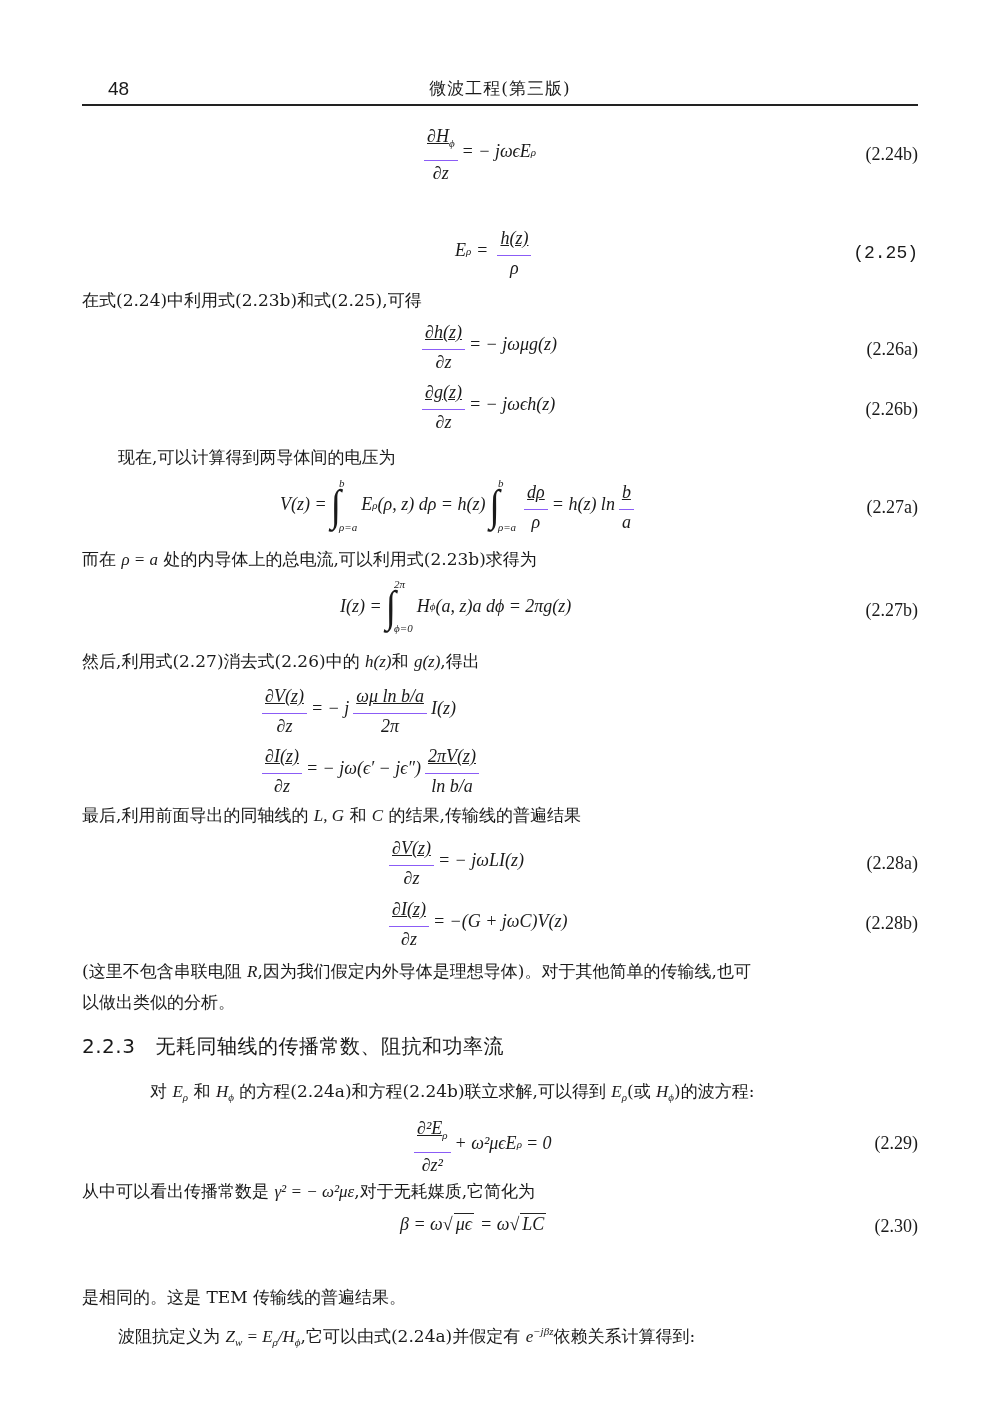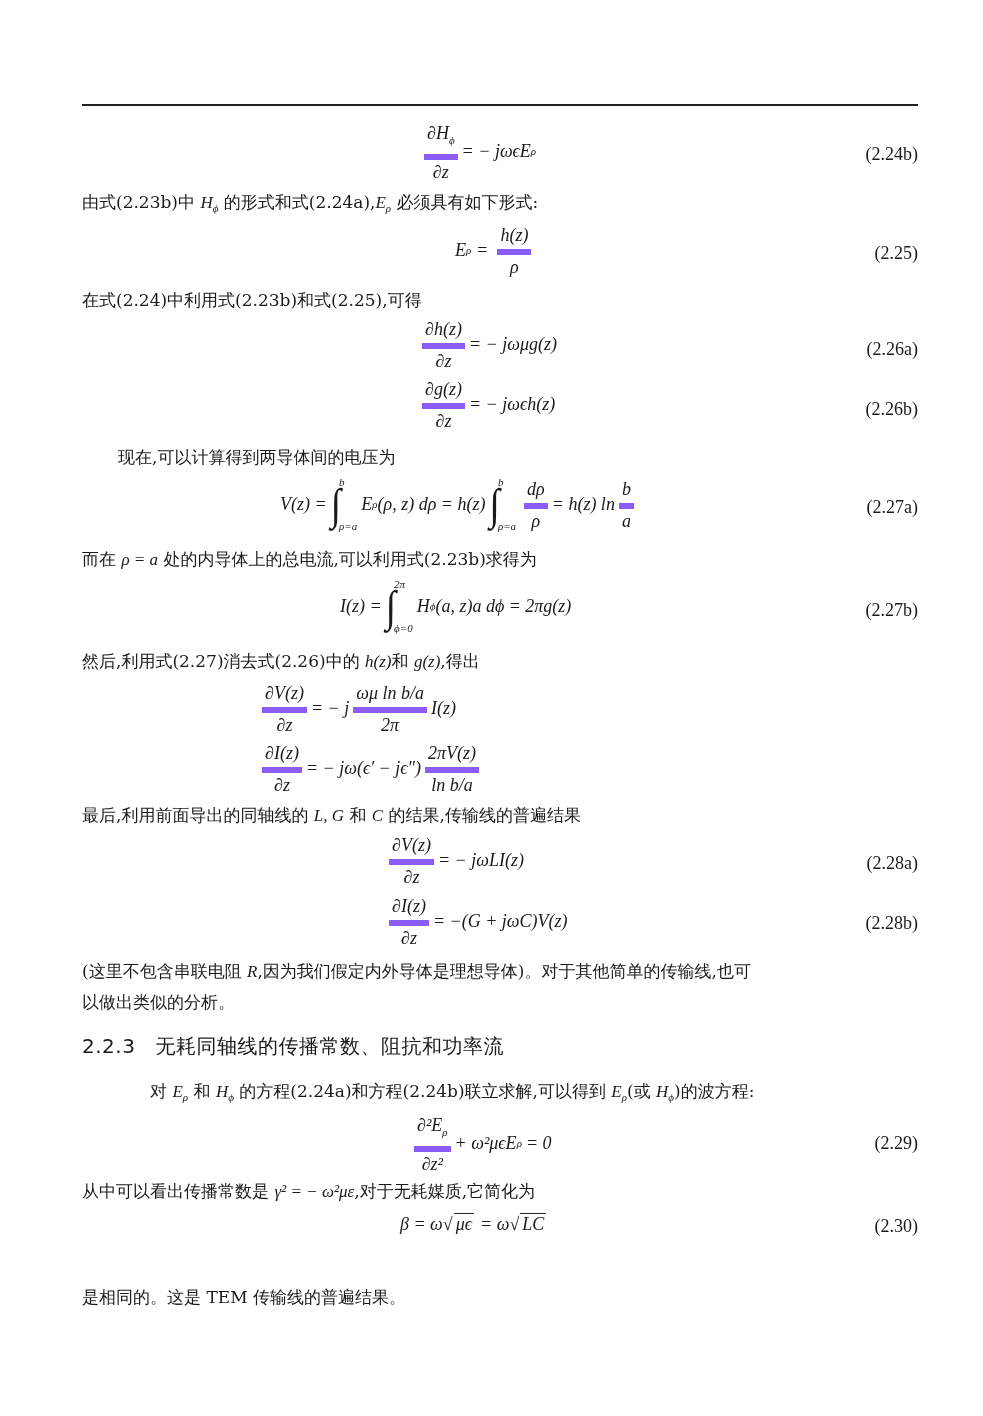--- a/index.html
+++ b/index.html
@@ -12,60 +12,61 @@
   .rule { position:absolute; left:82px; top:104px; width:836px; height:2px; background:#222; }
 
   .p { position:absolute; left:82px; width:836px; font-size:17px; line-height:22px; white-space:nowrap; }
   .indent { left:118px; }
   .i { font-family:"Liberation Serif", serif; font-style:italic; }
   sub, sup { font-size:11px; }
 
   .eq { position:absolute; font-family:"Liberation Serif", serif; font-size:18px; white-space:nowrap; display:flex; align-items:center; }
   .eq-num { position:absolute; right:65px; font-family:"Liberation Serif", serif; font-size:18px; }
   .frac { display:inline-flex; flex-direction:column; align-items:center; vertical-align:middle; margin:0 4px; }
-  .frac .num { padding:0 3px 1px; border-bottom:6px solid #8b5cf6; line-height:26px; }
+  .frac .num { padding:0 3px 1px; border-bottom:1px solid #8b5cf6; line-height:32px;text-decoration:underline; }
   .frac .den { padding:1px 3px 0; line-height:22px; }
   .int { display:inline-flex; align-items:center; position:relative; margin:0 4px; }
   .int .sign { font-size:38px; line-height:40px; transform:scaleY(1.15); }
   .int .lim { display:flex; flex-direction:column; justify-content:space-between; height:56px; font-size:11px; font-style:italic; margin-left:-2px; }
   .heading { position:absolute; left:82px; top:1033px; font-family:"DejaVu Sans", sans-serif; font-size:20px; letter-spacing:0.5px; white-space:nowrap; }
   .heading .sec { margin-right:20px; }
   .sqrt { border-top:1px solid #222; padding:0 2px; margin-left:1px; }
 </style>
 </head>
 <body>
 
 <div class="page">
 
+  <div class="header">
+    <span class="page-num">48</span>
+    <div class="running-title">微波工程(第三版)</div>
+  </div>
   <div class="rule"></div>
 
   <div class="eq" style="left:420px; top:120px;">
     <span class="frac">
         <span class="num i"><span>∂H</span><sub>ϕ</sub></span>
         <span class="den i">∂z</span>
       </span>
     <span class="i">= − jωϵE</span>
       <sub class="i">ρ</sub>
   </div>
   <span class="eq-num" style="top:144px;">(2.24b)</span>
 
-  <div class="p" style="top:191px;">
-    <span>由式(2.23b)中 </span><span class="i">H</span><sub class="i">ϕ</sub><span> 的形式和式(2.24a),</span><span class="i">E</span><sub class="i">ρ</sub><span> 必须具有如下形式:</span>
-  </div>
 
   <div class="eq" style="left:455px; top:222px;">
     <span class="i">E</span>
       <sub class="i">ρ</sub>
     <span style="margin:0 6px;">=</span>
     <span class="frac">
         <span class="num i">h(z)</span>
         <span class="den i">ρ</span>
       </span>
   </div>
-  <span class="eq-num" style="top:243px;">(2.25)</span>
+  <span class="eq-num" style="top:243px;font-family:Liberation Mono, monospace;">(2.25)</span>
 
   <div class="p" style="top:289px;"><span>在式(2.24)中利用式(2.23b)和式(2.25),可得</span></div>
 
   <div class="eq" style="left:418px; top:316px;">
     <span class="frac">
         <span class="num i">∂h(z)</span>
         <span class="den i">∂z</span>
       </span>
     <span class="i">= − jωμg(z)</span>
   </div>
@@ -216,14 +217,17 @@
       <span>√</span>
       <span class="sqrt i">μϵ</span>
     <span class="i" style="margin-left:6px;">= ω</span>
       <span>√</span>
       <span class="sqrt i">LC</span>
   </div>
   <span class="eq-num" style="top:1216px;">(2.30)</span>
 
   <div class="p" style="top:1286px;"><span>是相同的。这是 TEM 传输线的普遍结果。</span></div>
 
+  <div class="p indent" style="top:1320px;">
+    <span>波阻抗定义为 </span><span class="i">Z</span><sub class="i">w</sub><span class="i"> = E</span><sub class="i">ρ</sub><span class="i">/H</span><sub class="i">ϕ</sub><span>,它可以由式(2.24a)并假定有 </span><span class="i">e</span><sup class="i">−jβz</sup><span>依赖关系计算得到:</span>
+  </div>
 
 </div>
 
 </body></html>

